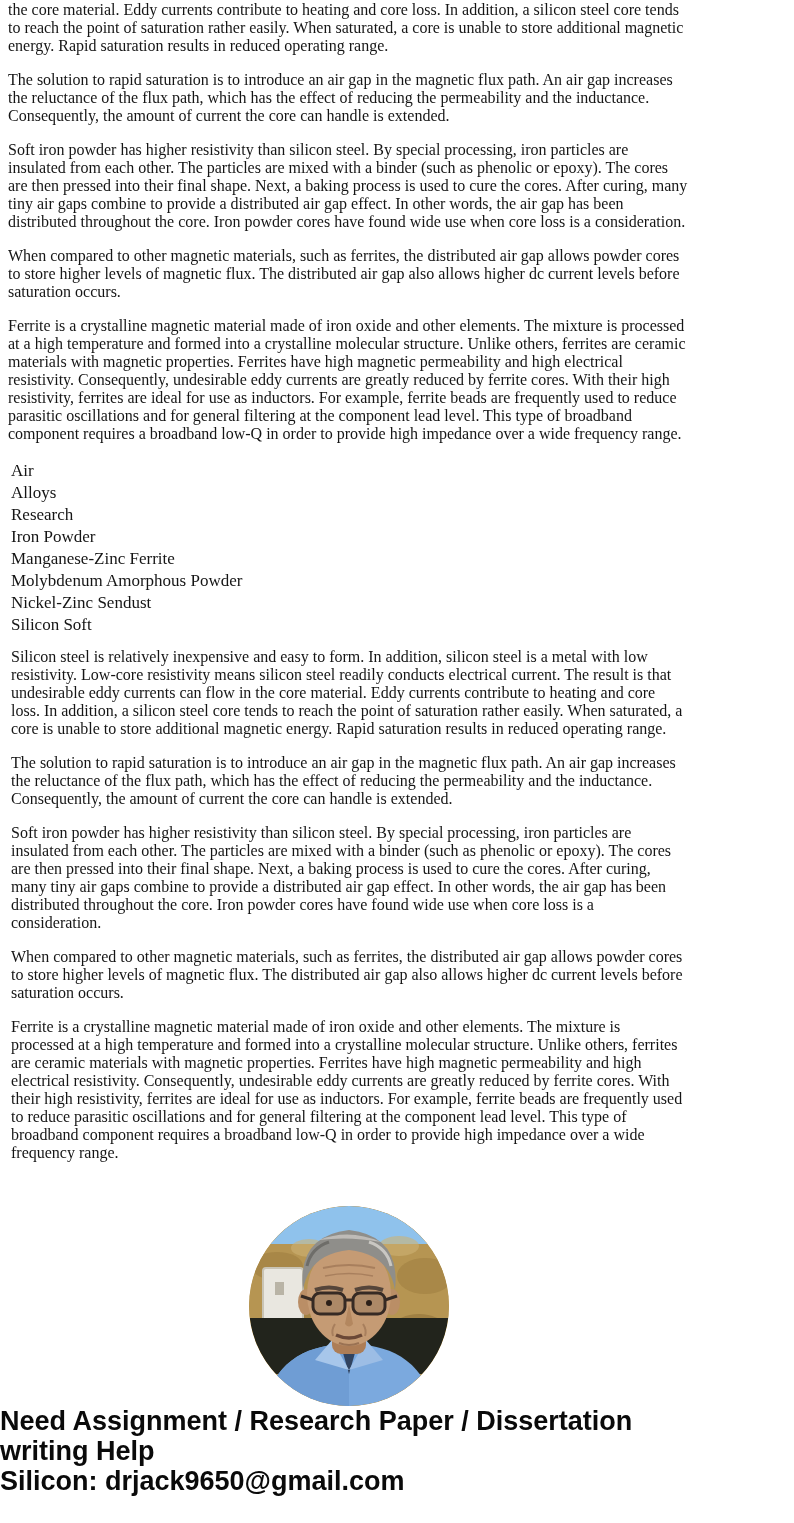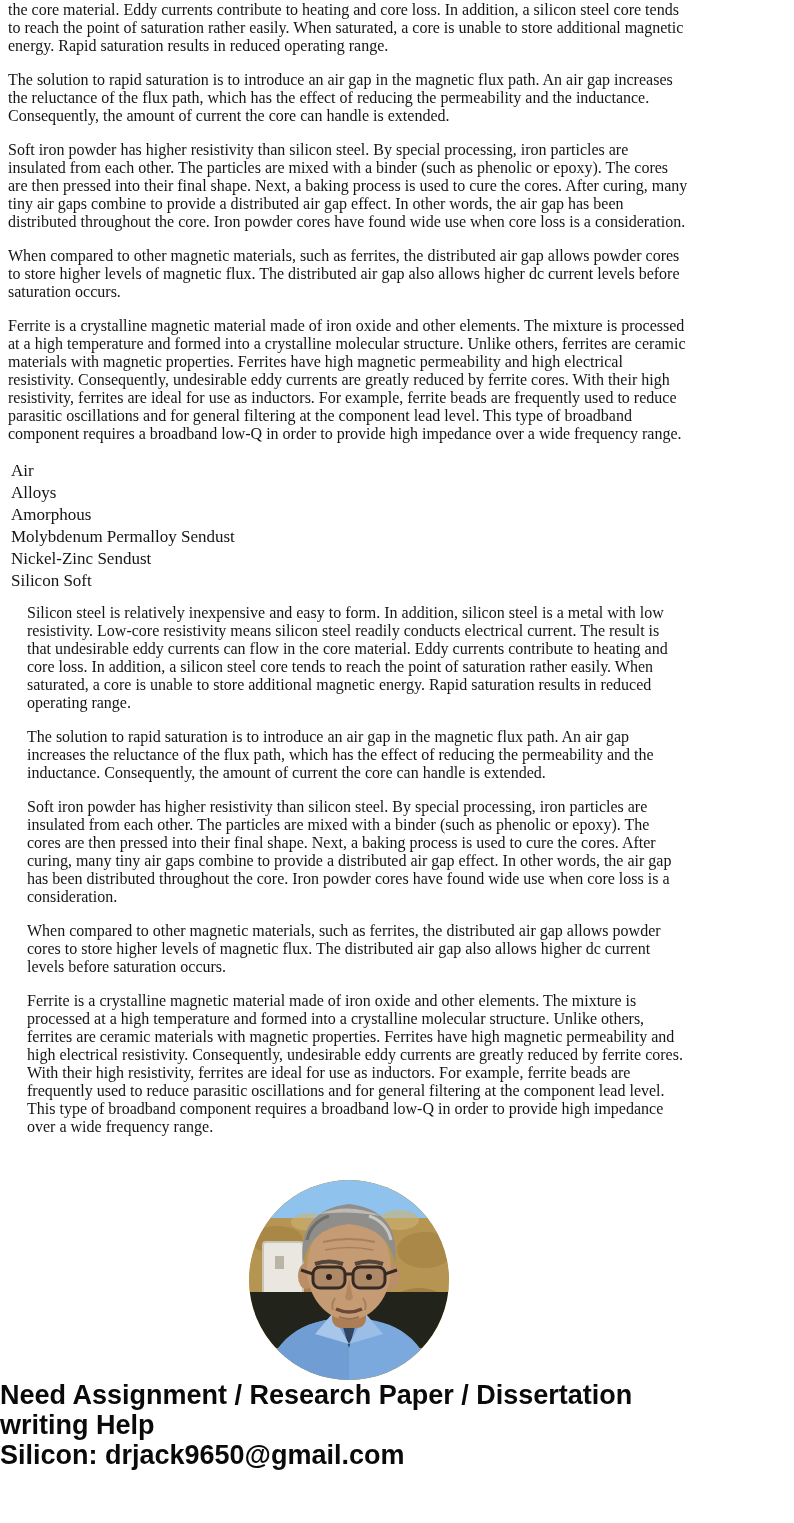--- a/index.html
+++ b/index.html
@@ -28,21 +28,21 @@
     list-style: none;
     margin: 17px 12px 12px 0;
     padding: 0 0 0 11px;
     font-size: 17px;
     line-height: 22px;
   }
   .article-bottom {
     padding: 0 14px 0 11px;
   }
   .article-bottom p {
-    margin: 0 0 16px 16px;
+    margin: 0 0 16px 0;
     font-size: 16px;
     line-height: 18px;
   }
   .avatar-wrap {
     width: 200px;
     height: 200px;
     margin: 44px auto 0 auto;
     border-radius: 50%;
     overflow: hidden;
     background: #b69552;
@@ -74,22 +74,24 @@
     <p>the core material. Eddy currents contribute to heating and core loss. In addition, a silicon steel core tends to reach the point of saturation rather easily. When saturated, a core is unable to store additional magnetic energy. Rapid saturation results in reduced operating range.</p>
     <p>The solution to rapid saturation is to introduce an air gap in the magnetic flux path. An air gap increases the reluctance of the flux path, which has the effect of reducing the permeability and the inductance. Consequently, the amount of current the core can handle is extended.</p>
     <p>Soft iron powder has higher resistivity than silicon steel. By special processing, iron particles are insulated from each other. The particles are mixed with a binder (such as phenolic or epoxy). The cores are then pressed into their final shape. Next, a baking process is used to cure the cores. After curing, many tiny air gaps combine to provide a distributed air gap effect. In other words, the air gap has been distributed throughout the core. Iron powder cores have found wide use when core loss is a consideration.</p>
     <p>When compared to other magnetic materials, such as ferrites, the distributed air gap allows powder cores to store higher levels of magnetic flux. The distributed air gap also allows higher dc current levels before saturation occurs.</p>
     <p>Ferrite is a crystalline magnetic material made of iron oxide and other elements. The mixture is processed at a high temperature and formed into a crystalline molecular structure. Unlike others, ferrites are ceramic materials with magnetic properties. Ferrites have high magnetic permeability and high electrical resistivity. Consequently, undesirable eddy currents are greatly reduced by ferrite cores. With their high resistivity, ferrites are ideal for use as inductors. For example, ferrite beads are frequently used to reduce parasitic oscillations and for general filtering at the component lead level. This type of broadband component requires a broadband low-Q in order to provide high impedance over a wide frequency range.</p>
   </div>
 
   <ul class="materials-list">
     <li>Air</li>
     <li>Alloys</li>
-    <li>Amorphous</li>
-    <li>Molybdenum Permalloy Sendust</li>
+    <li>Research</li>
+    <li>Iron Powder</li>
+    <li>Manganese-Zinc Ferrite</li>
+    <li>Molybdenum Amorphous Powder</li>
     <li>Nickel-Zinc Sendust</li>
     <li>Silicon Soft</li>
   </ul>
 
   <div class="article-bottom">
     <p>Silicon steel is relatively inexpensive and easy to form. In addition, silicon steel is a metal with low resistivity. Low-core resistivity means silicon steel readily conducts electrical current. The result is that undesirable eddy currents can flow in the core material. Eddy currents contribute to heating and core loss. In addition, a silicon steel core tends to reach the point of saturation rather easily. When saturated, a core is unable to store additional magnetic energy. Rapid saturation results in reduced operating range.</p>
     <p>The solution to rapid saturation is to introduce an air gap in the magnetic flux path. An air gap increases the reluctance of the flux path, which has the effect of reducing the permeability and the inductance. Consequently, the amount of current the core can handle is extended.</p>
     <p>Soft iron powder has higher resistivity than silicon steel. By special processing, iron particles are insulated from each other. The particles are mixed with a binder (such as phenolic or epoxy). The cores are then pressed into their final shape. Next, a baking process is used to cure the cores. After curing, many tiny air gaps combine to provide a distributed air gap effect. In other words, the air gap has been distributed throughout the core. Iron powder cores have found wide use when core loss is a consideration.</p>
     <p>When compared to other magnetic materials, such as ferrites, the distributed air gap allows powder cores to store higher levels of magnetic flux. The distributed air gap also allows higher dc current levels before saturation occurs.</p>
     <p>Ferrite is a crystalline magnetic material made of iron oxide and other elements. The mixture is processed at a high temperature and formed into a crystalline molecular structure. Unlike others, ferrites are ceramic materials with magnetic properties. Ferrites have high magnetic permeability and high electrical resistivity. Consequently, undesirable eddy currents are greatly reduced by ferrite cores. With their high resistivity, ferrites are ideal for use as inductors. For example, ferrite beads are frequently used to reduce parasitic oscillations and for general filtering at the component lead level. This type of broadband component requires a broadband low-Q in order to provide high impedance over a wide frequency range.</p>

